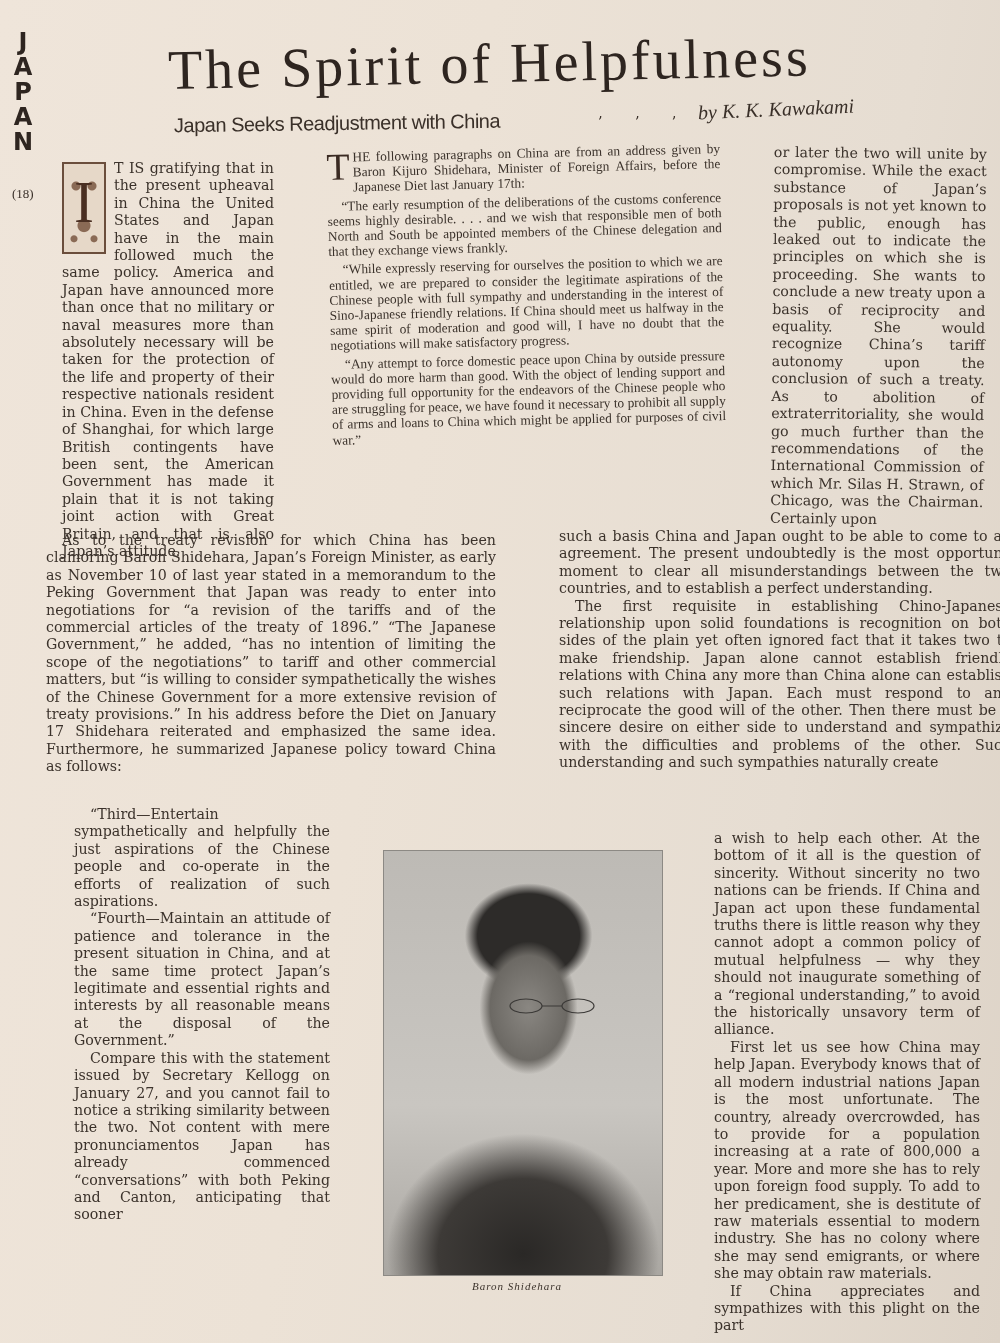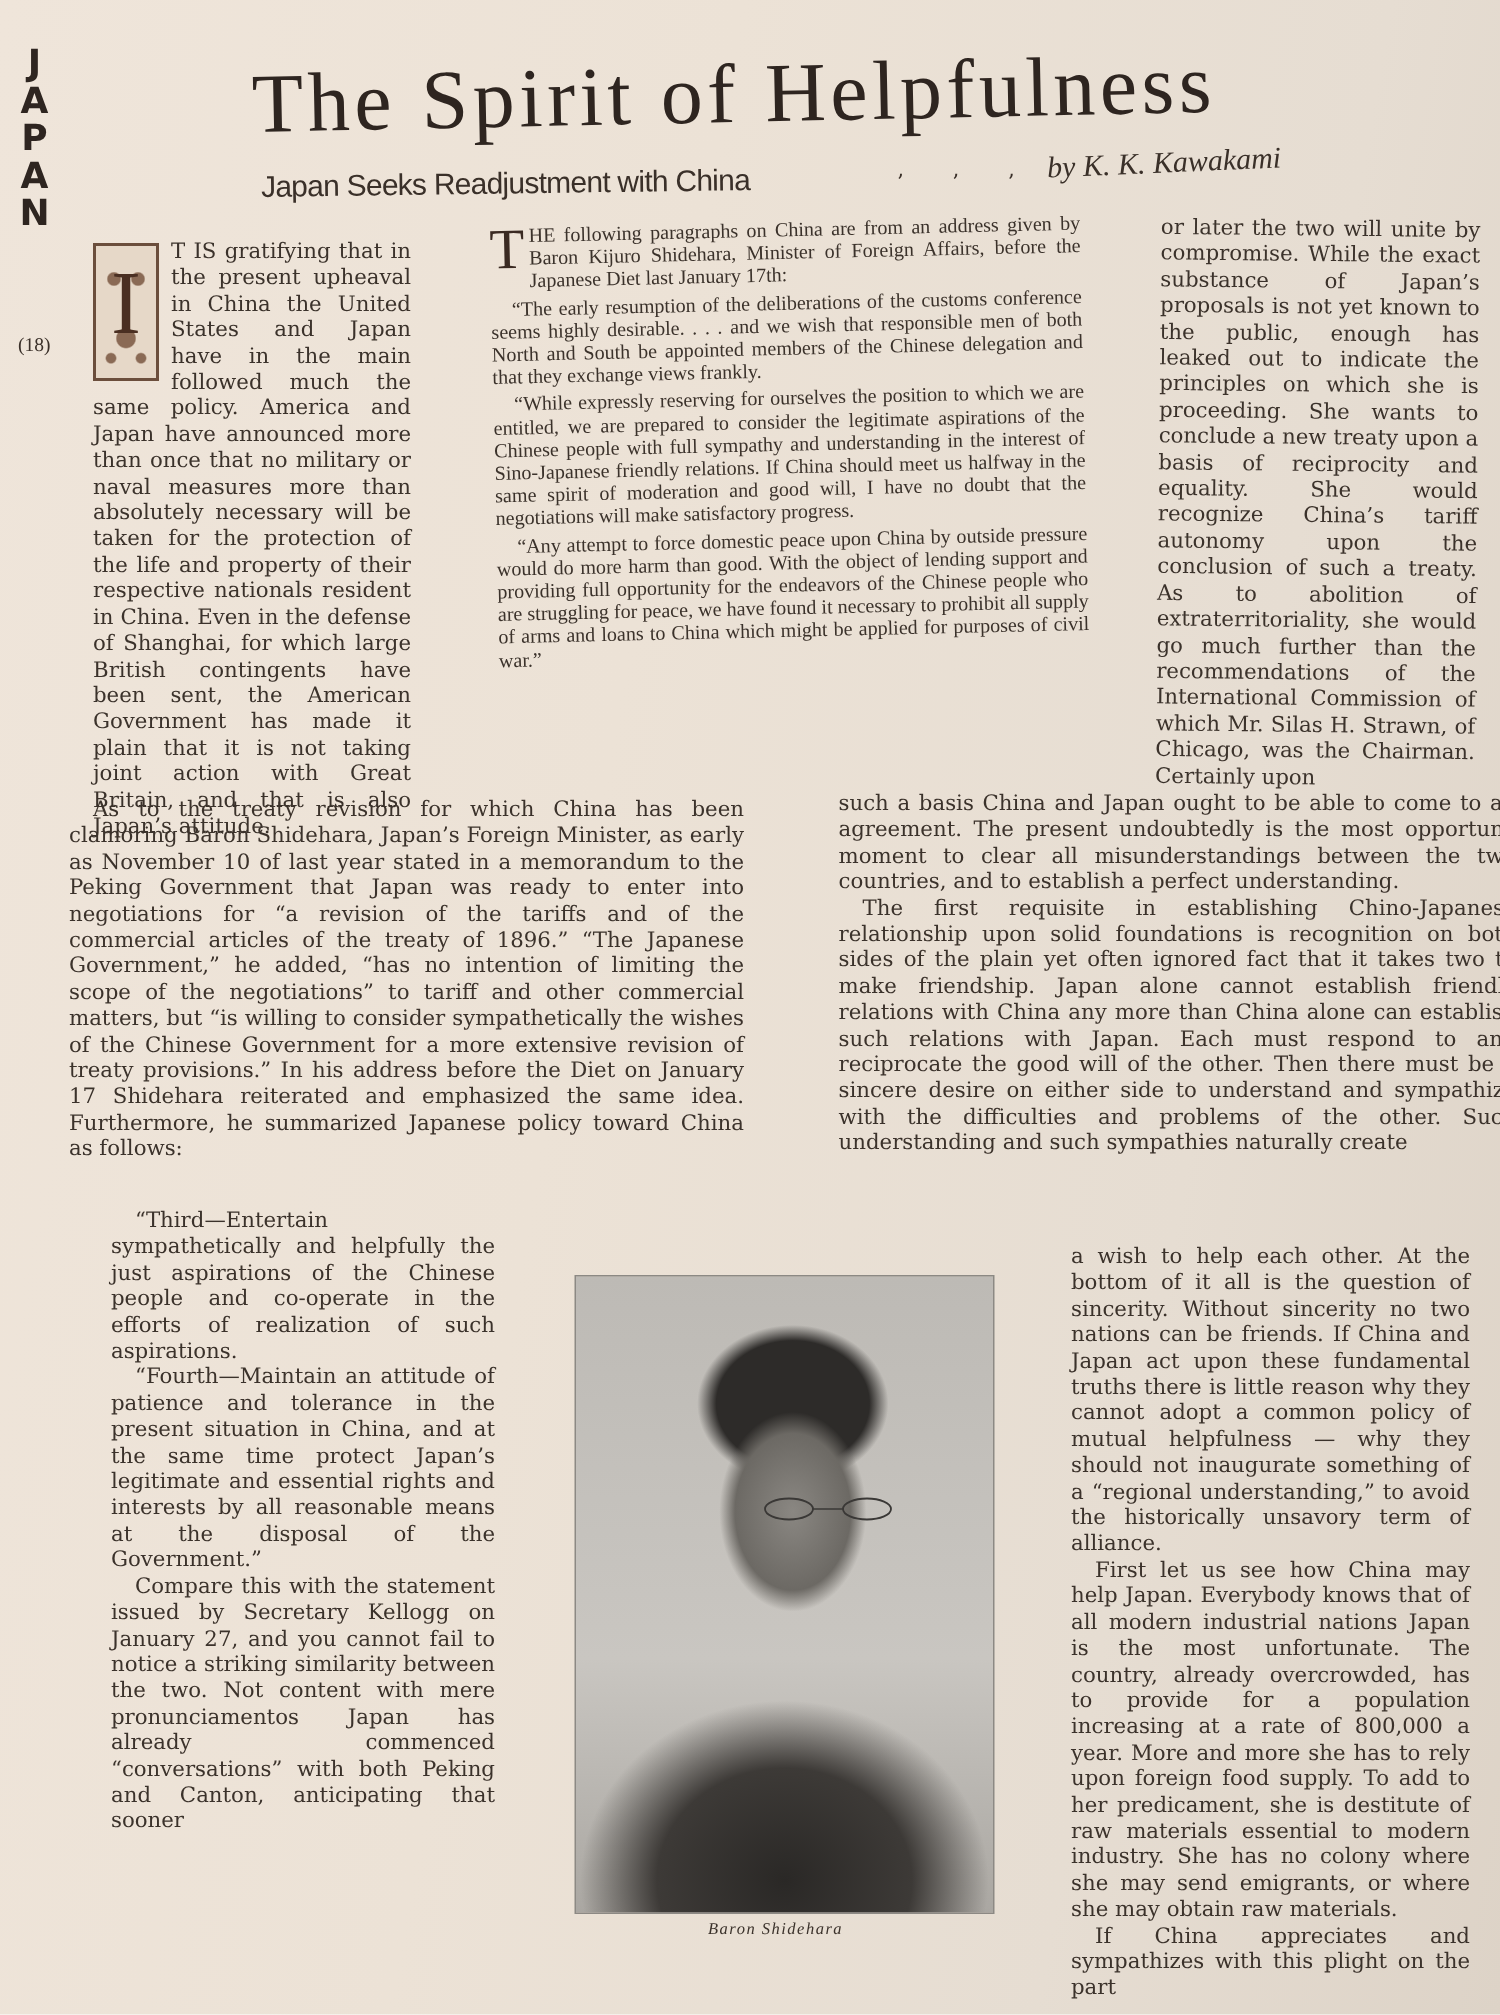--- a/index.html
+++ b/index.html
@@ -11,21 +11,21 @@
   }
   .page { position: absolute; inset: 0; }
   .masthead-logo {
     position: absolute; left: 10px; top: 30px; width: 26px;
     font-family: "DejaVu Sans", sans-serif; font-weight: bold; font-size: 24px;
     line-height: 25px; text-align: center; color: #2e2520;
   }
   .masthead-logo span { display: block; }
   .page-number {
     position: absolute; left: 12px; top: 186px; font-size: 13px;
-    font-family: "Liberation Serif", serif; color: #3a3029; margin-top: 36px;
+    font-family: "Liberation Serif", serif; color: #3a3029;
   }
   .title {
     position: absolute; left: 168px; top: 38px; margin: 0;
     font-family: "Liberation Serif", serif; font-weight: normal;
     font-size: 56px; letter-spacing: 3px; color: #2e2520; white-space: nowrap;
     transform: rotate(-1.2deg); transform-origin: left center;
   }
   .subtitle {
     position: absolute; left: 174px; top: 112px;
     font-family: "Liberation Sans", sans-serif; font-size: 20px; letter-spacing: -0.5px;

